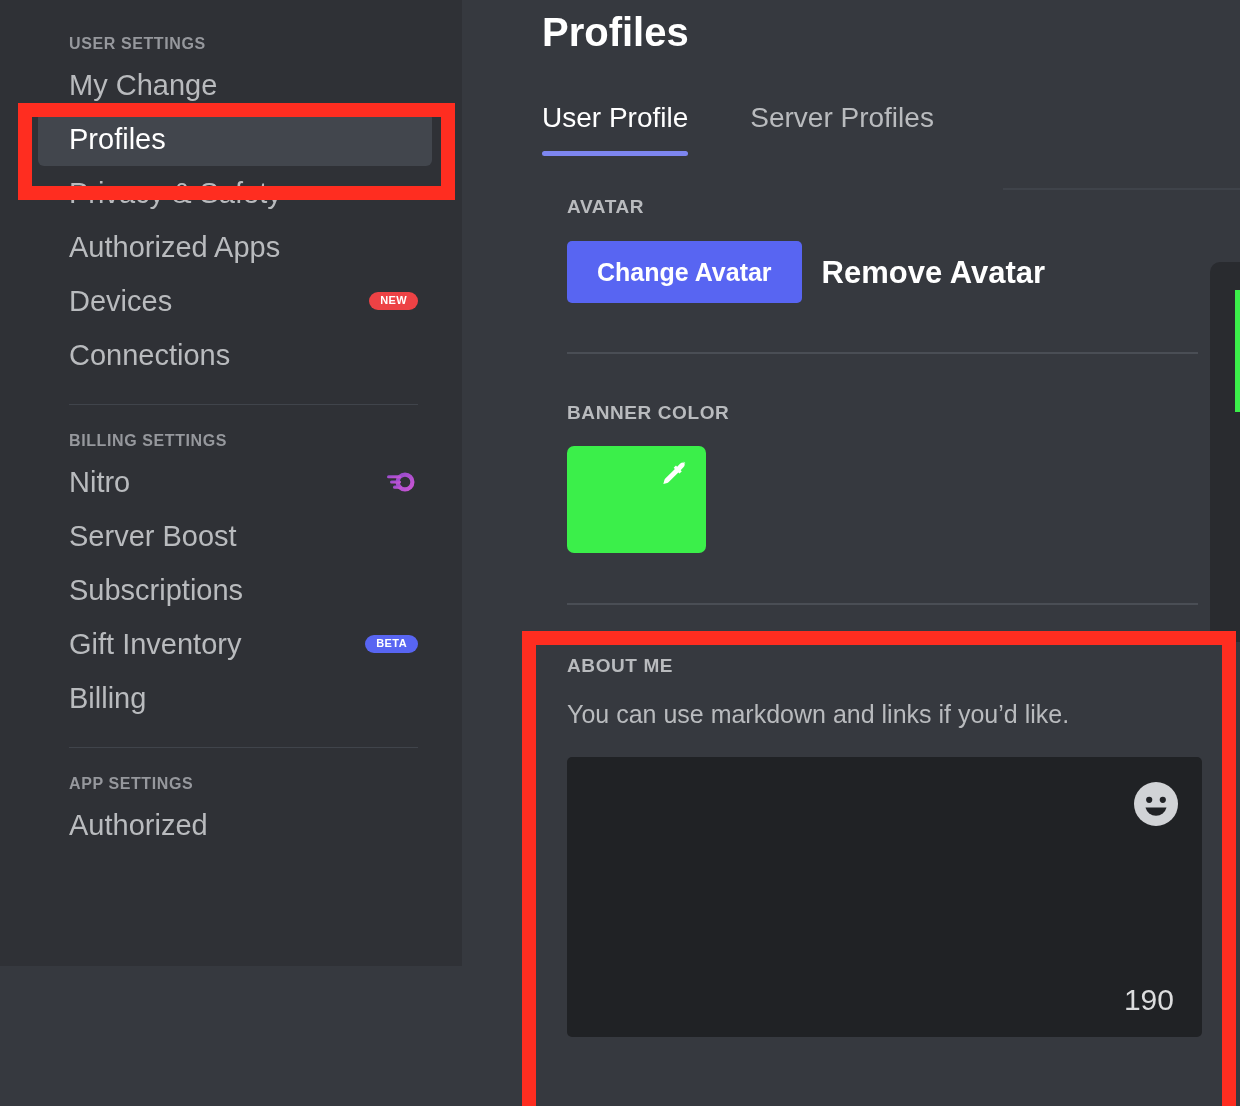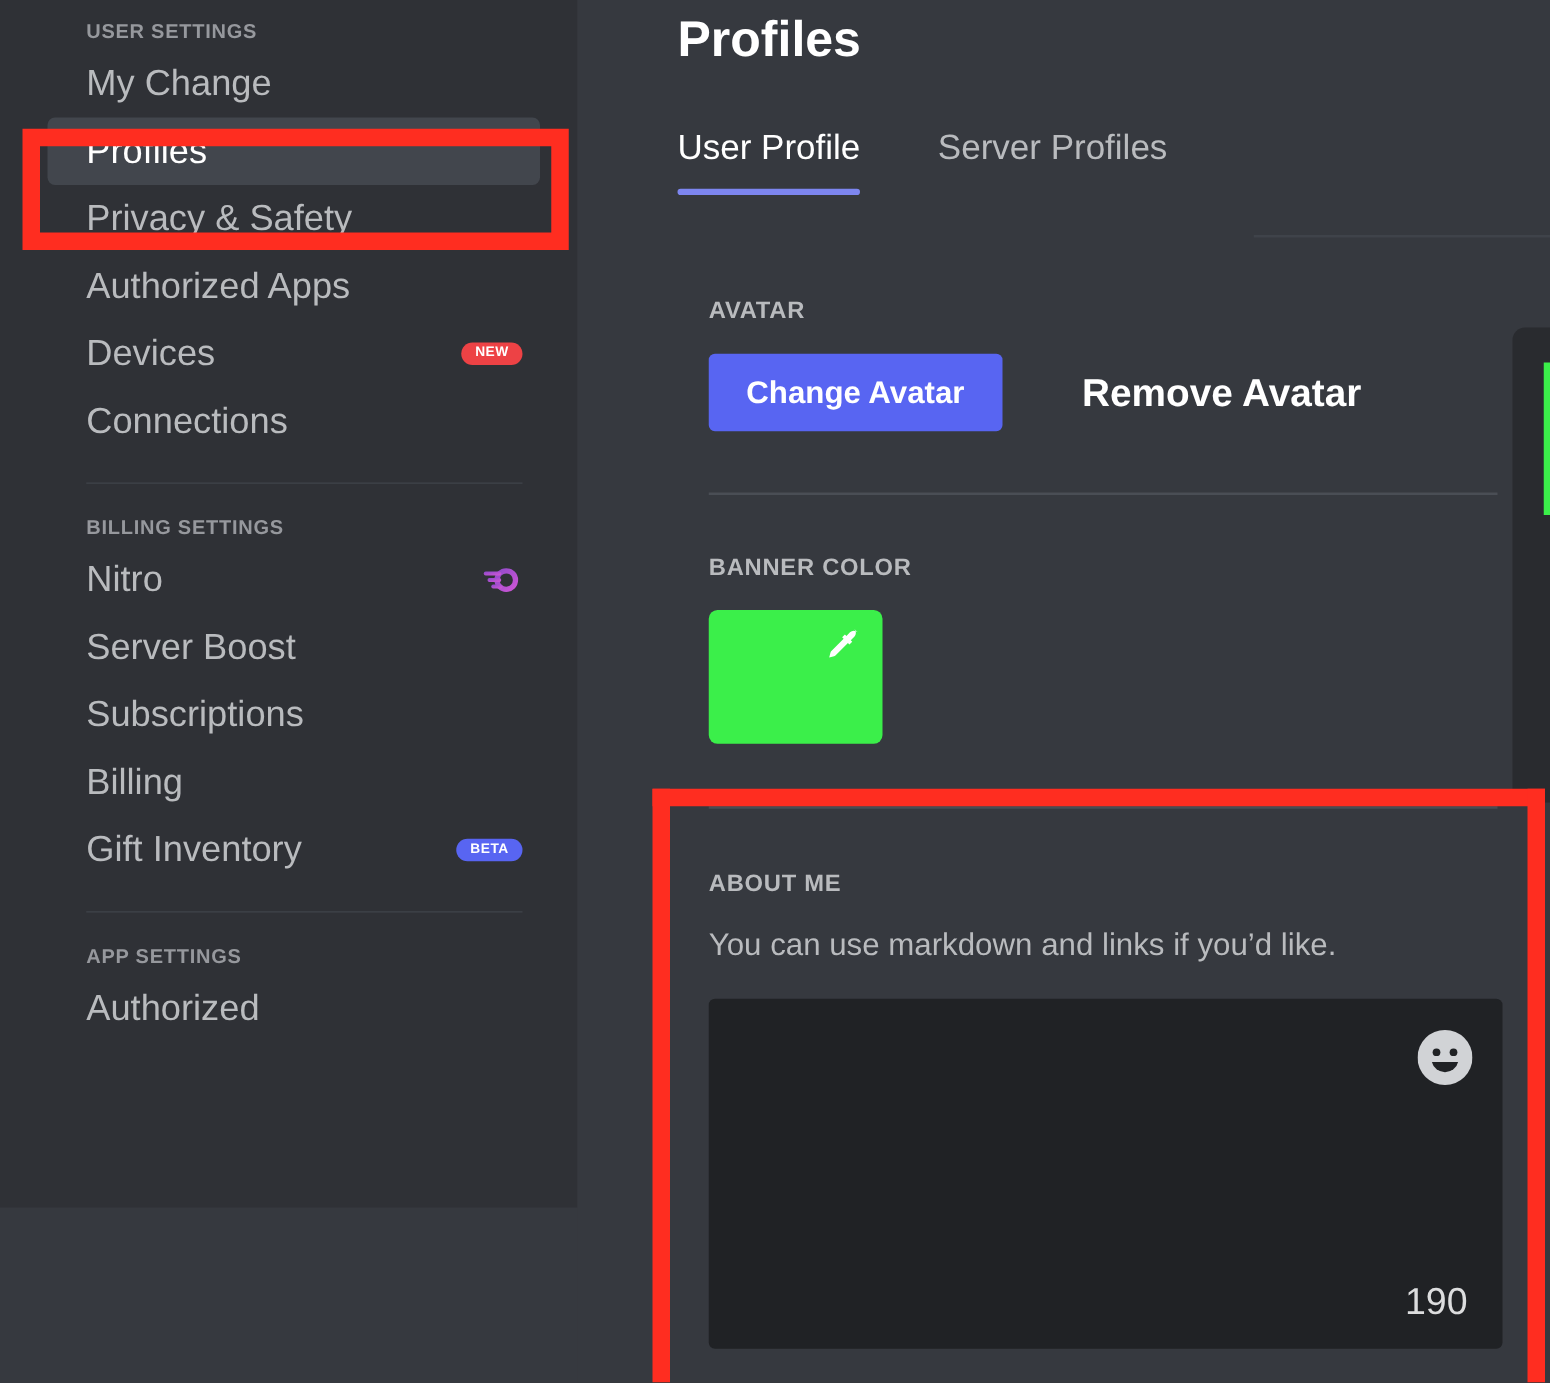--- a/index.html
+++ b/index.html
@@ -11,21 +11,21 @@
     font-family: "Liberation Sans", sans-serif;
     -webkit-font-smoothing: antialiased;
   }
   #app { position: relative; width: 1240px; height: 1106px; display: flex; }
 
   
   .sidebar {
     width: 462px; height: 966px;
     background: #2f3136;
     position: relative;
-    padding-top: 0;
+    padding-top: 18px;
     flex: 0 0 462px;
   }
   .side-inner { padding: 0 0 0 0; }
 
   .side-header {
     color: #96989d;
     font-size: 16px;
     font-weight: bold;
     letter-spacing: 0.6px;
     padding: 0 0 0 69px;
@@ -132,21 +132,21 @@
     font-weight: bold;
     letter-spacing: 0.6px;
     margin-left: 25px;
   }
 
   .avatar-row {
     display: flex;
     align-items: center;
     margin-top: 23px;
     margin-left: 25px;
-    gap: 64px;
+    gap: 20px;
   }
   .btn-primary {
     background: #5865f2;
     color: #ffffff;
     border: none;
     border-radius: 5px;
     font-size: 25px;
     font-weight: bold;
     font-family: inherit;
     padding: 0 30px;
@@ -307,26 +307,26 @@
 
       <div class="side-item">
         <span class="lbl">Server Boost</span>
       </div>
 
       <div class="side-item">
         <span class="lbl">Subscriptions</span>
       </div>
 
       <div class="side-item">
-        <span class="lbl">Billing</span>
-      </div>
-
-      <div class="side-item">
         <span class="lbl">Gift Inventory</span>
         <span class="badge beta">BETA</span>
+      </div>
+
+      <div class="side-item">
+        <span class="lbl">Billing</span>
       </div>
 
       <div class="divider"></div>
 
       <div class="side-header">APP SETTINGS</div>
 
       <div class="side-item">
         <span class="lbl">Authorized</span>
       </div>
 
@@ -347,21 +347,21 @@
           <span>User Profile</span>
         </div>
         <div class="tab">
           <span>Server Profiles</span>
         </div>
       </div>
     </div>
 
     <div class="tabs-rule"></div>
 
-    <div class="content-inner" style="margin-top:82px;">
+    <div class="content-inner" style="margin-top:40px;">
 
       <div class="section-label">AVATAR</div>
       <div class="avatar-row">
         <button class="btn-primary">Change Avatar</button>
         <button class="btn-link">Remove Avatar</button>
       </div>
 
       <div class="hrule" style="margin-top:49px;"></div>
 
       <div class="section-label" style="margin-top:48px;">BANNER COLOR</div>

